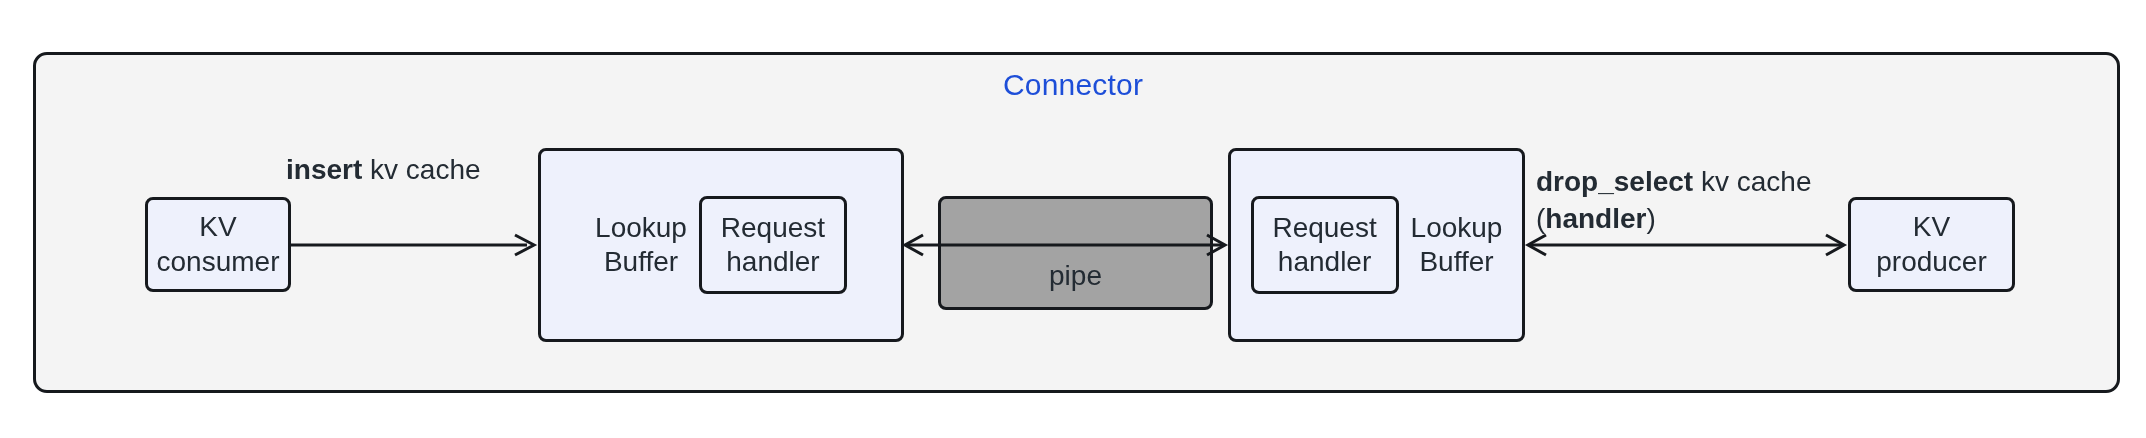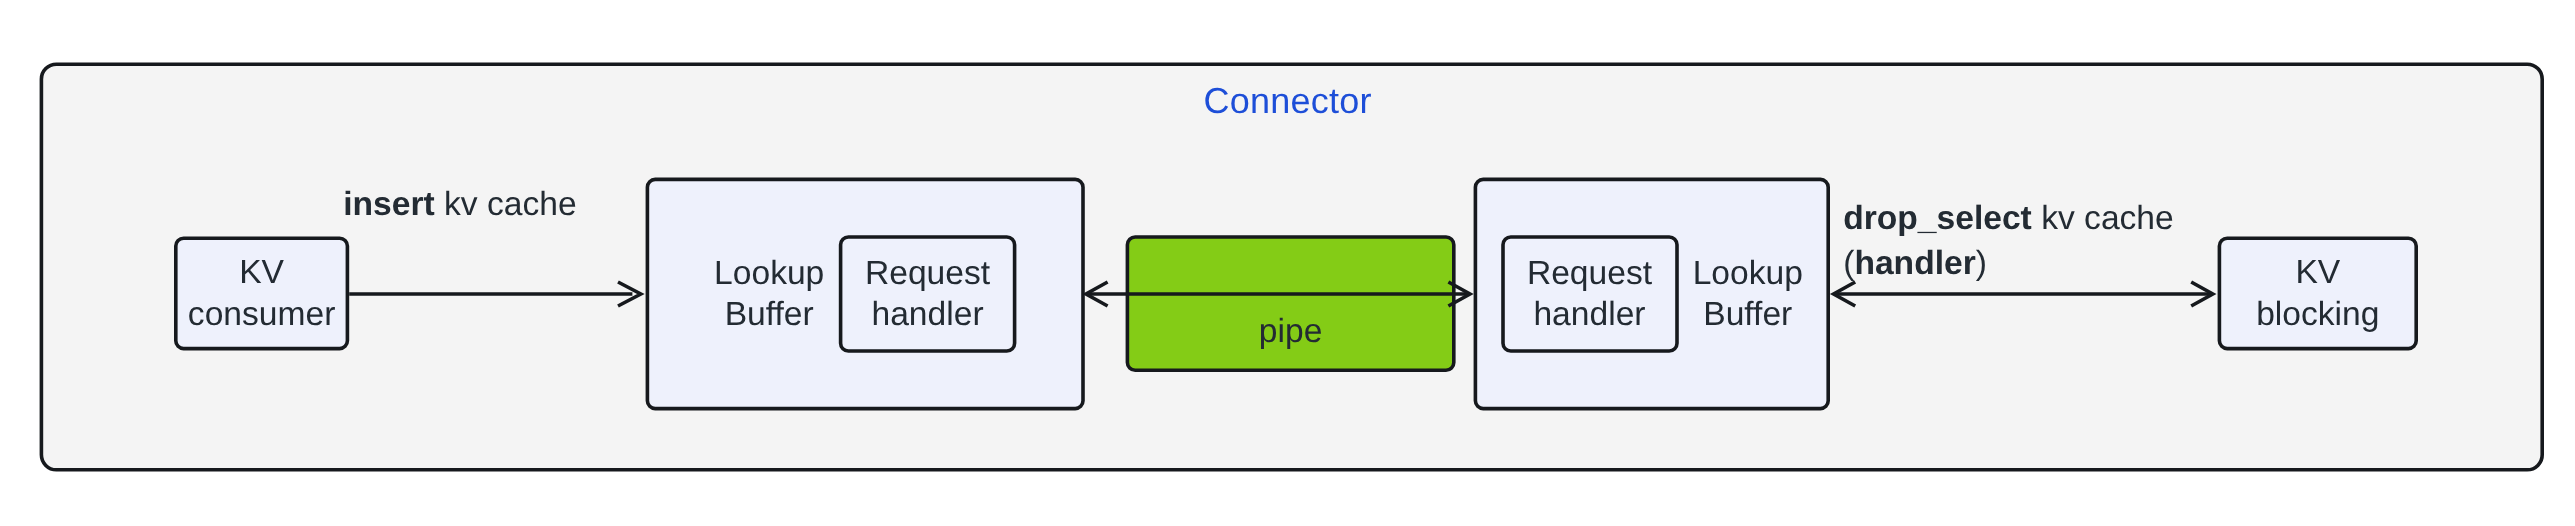--- a/index.html
+++ b/index.html
@@ -49,21 +49,21 @@
     justify-content: center;
     text-align: center;
     line-height: 1.22;
     border: 3px solid #16191d;
     border-radius: 8px;
   }
   .node.blue {
     background: #eef1fc;
   }
   .node.green {
-    background: #84cc16;
+    background: #a3a3a3;
   }
   .node .ln {
     display: block;
     white-space: nowrap;
   }
 
   
   #kv-producer {
     left: 145px; top: 197px; width: 146px; height: 95px;
     font-size: 28px;
@@ -211,16 +211,16 @@
     <div>
       <b>drop_select</b><span> kv cache</span>
     </div>
     <div>
       <span>(</span><b>handler</b><span>)</span>
     </div>
   </div>
 
   <div class="node blue" id="kv-consumer">
     <span class="ln">KV</span>
-    <span class="ln">blocking</span>
+    <span class="ln">producer</span>
   </div>
 
 </div>
 
 </body></html>

